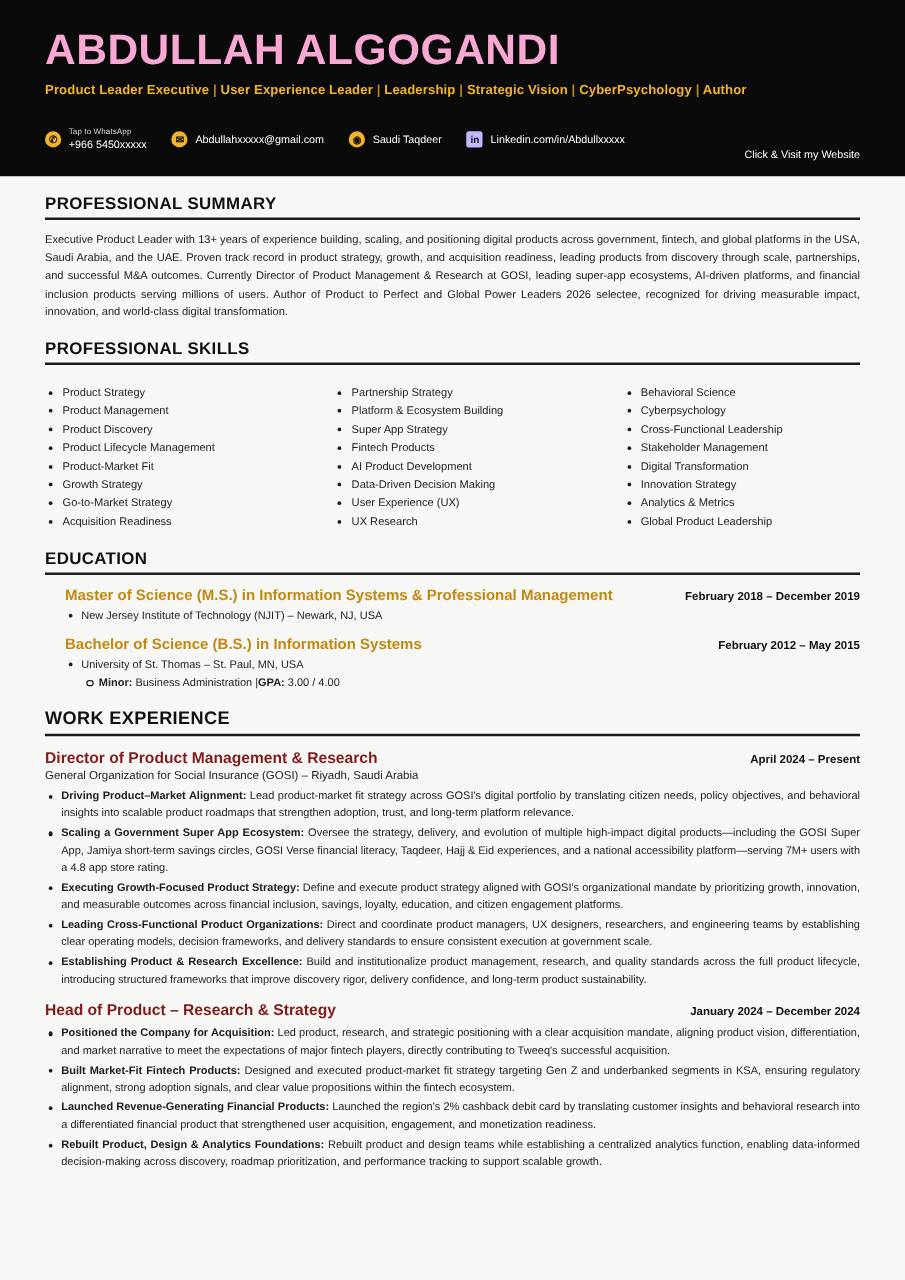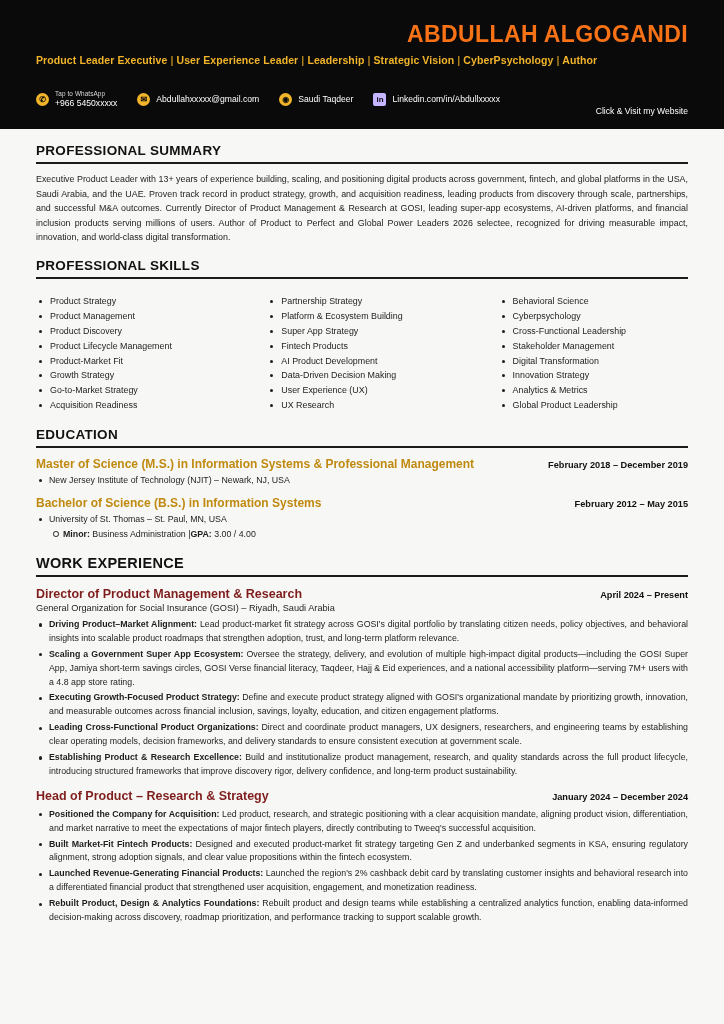--- a/index.html
+++ b/index.html
@@ -15,26 +15,25 @@
     position: relative;
     overflow: hidden;
   }
 
   
   .header {
     background: #0a0a0a;
     padding: 22px 36px 0 36px;
   }
   .name {
-    color: #f97316;
-    font-size: 23px;
+    color: #f9a8d4;
+    font-size: 34px;
     font-weight: bold;
     letter-spacing: 0.4px;
     line-height: 1.1;
-    text-align: right;
   }
   .tagline {
     margin-top: 7px;
     font-size: 10.5px;
     font-weight: bold;
     color: #f2b42a;
     letter-spacing: 0.1px;
   }
   .tagline .sep { color: #b8871d; font-weight: bold; }
 
@@ -127,21 +126,21 @@
     position: absolute;
     left: 3px; top: 6px;
     width: 3px; height: 3px;
     background: #1d1d1d;
     border-radius: 50%;
   }
   .skills-col.c2 { padding-left: 14px; }
   .skills-col.c3 { padding-left: 28px; }
 
   
-  .edu-entry { margin-top: 9px; }
+  .edu-entry { margin-top: 9px; margin-left: 16px; }
   .entry-head {
     display: flex;
     justify-content: space-between;
     align-items: baseline;
   }
   .entry-title {
     font-size: 12px;
     font-weight: bold;
     color: #c08a10;
   }

